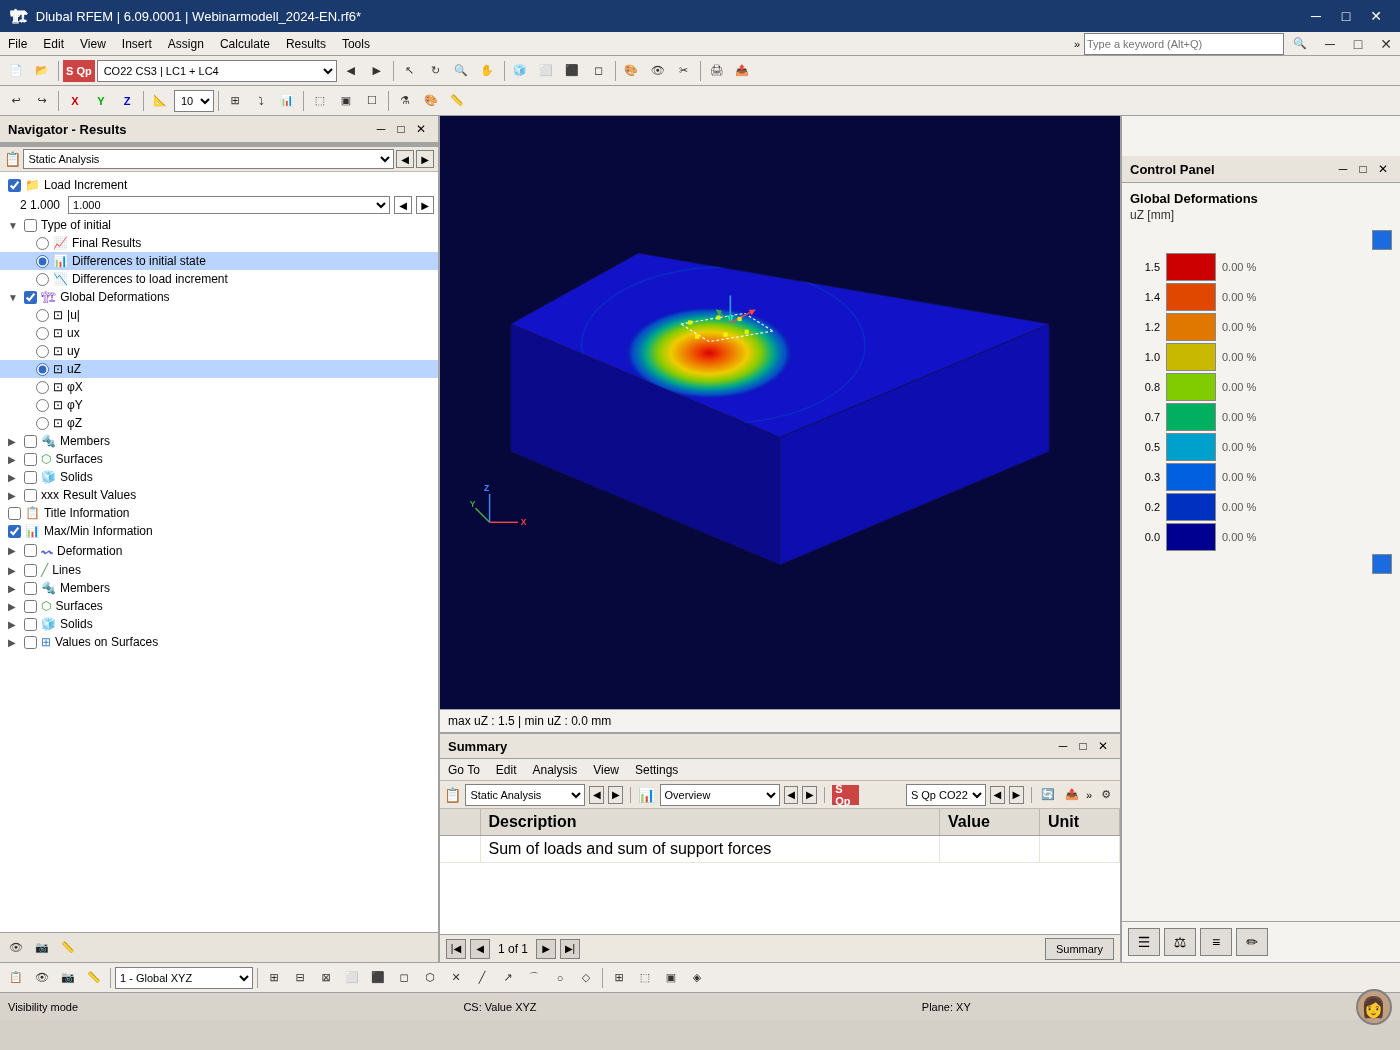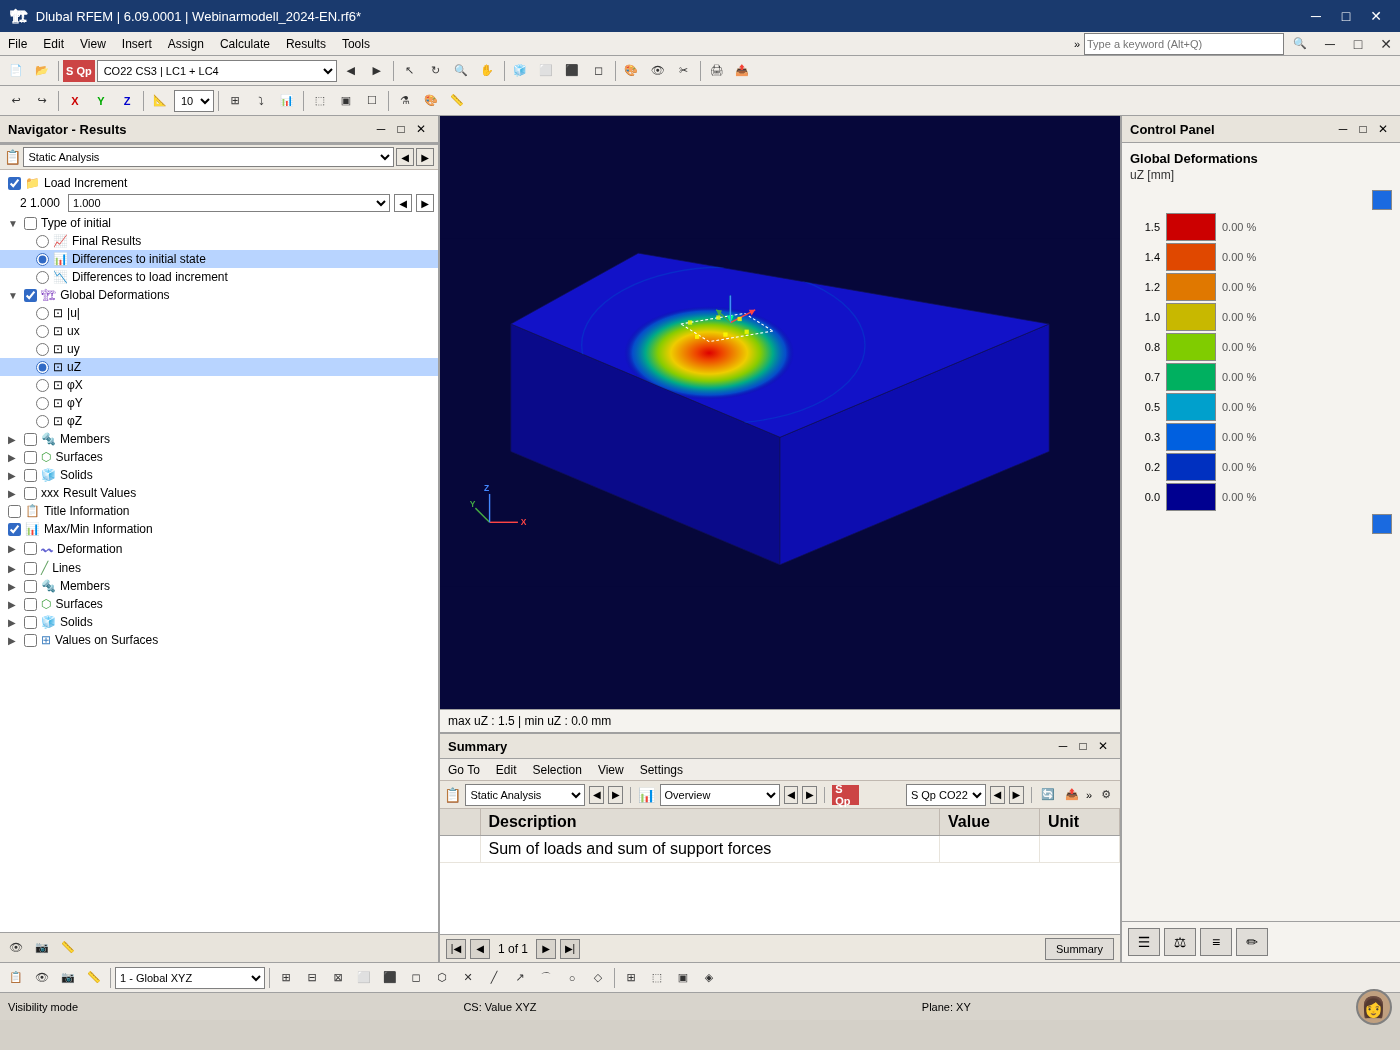--- a/index.html
+++ b/index.html
@@ -102,21 +102,21 @@
       border-right: 2px solid #a0a0a0;
       display: flex;
       flex-direction: column;
       overflow: hidden;
     }
     .navigator-header {
       background: #e8e4dc;
       padding: 4px 8px;
       font-weight: bold;
       font-size: 13px;
-      border-bottom: 3px solid #a3a3a3;
+      border-bottom: 5px solid #a3a3a3;
       display: flex;
       align-items: center;
       justify-content: space-between;
     }
     .navigator-header-controls { display: flex; gap: 2px; }
     .nav-ctrl-btn { background: transparent; border: none; cursor: pointer; font-size: 12px; width: 18px; height: 18px; display: flex; align-items: center; justify-content: center; }
 
     .navigator-toolbar {
       display: flex;
       align-items: center;
@@ -205,20 +205,21 @@
     }
     .panel-header {
       background: #e8e4dc;
       padding: 4px 8px;
       font-weight: bold;
       font-size: 13px;
       border-bottom: 1px solid #a0a0a0;
       display: flex;
       align-items: center;
       justify-content: space-between;
+      margin-top: 40px;
     }
     .panel-content {
       flex: 1;
       overflow-y: auto;
       padding: 8px;
     }
     .panel-title { font-weight: bold; font-size: 13px; margin-bottom: 2px; }
     .panel-subtitle { font-size: 12px; margin-bottom: 8px; color: #333; }
 
     .color-scale {
@@ -737,21 +738,21 @@
           <span>Summary</span>
           <div style="display:flex;gap:2px;">
             <button class="nav-ctrl-btn">─</button>
             <button class="nav-ctrl-btn">□</button>
             <button class="nav-ctrl-btn">✕</button>
           </div>
         </div>
         <div class="summary-menubar">
           <div class="summary-menu-item">Go To</div>
           <div class="summary-menu-item">Edit</div>
-          <div class="summary-menu-item">Selection</div>
+          <div class="summary-menu-item">Analysis</div>
           <div class="summary-menu-item">View</div>
           <div class="summary-menu-item">Settings</div>
         </div>
         <div class="summary-toolbar">
           <span style="font-size:14px;">📋</span>
           <select class="summary-combo">
             <option>Static Analysis</option>
           </select>
           <button class="nav-arrow">◀</button>
           <button class="nav-arrow">▶</button>
@@ -895,21 +896,21 @@
     </div>
 
   </div>
 
   <div class="bottom-toolbar">
     <button class="toolbar-btn">📋</button>
     <button class="toolbar-btn">👁</button>
     <button class="toolbar-btn">📷</button>
     <button class="toolbar-btn">📏</button>
     <div class="toolbar-sep"></div>
-    <select class="status-combo" style="width:150px;">
+    <select class="status-combo" style="width:138px;">
       <option>1 - Global XYZ</option>
     </select>
     <div class="toolbar-sep"></div>
     <button class="toolbar-btn">⊞</button>
     <button class="toolbar-btn">⊟</button>
     <button class="toolbar-btn">⊠</button>
     <button class="toolbar-btn">⬜</button>
     <button class="toolbar-btn">⬛</button>
     <button class="toolbar-btn">◻</button>
     <button class="toolbar-btn">⬡</button>

